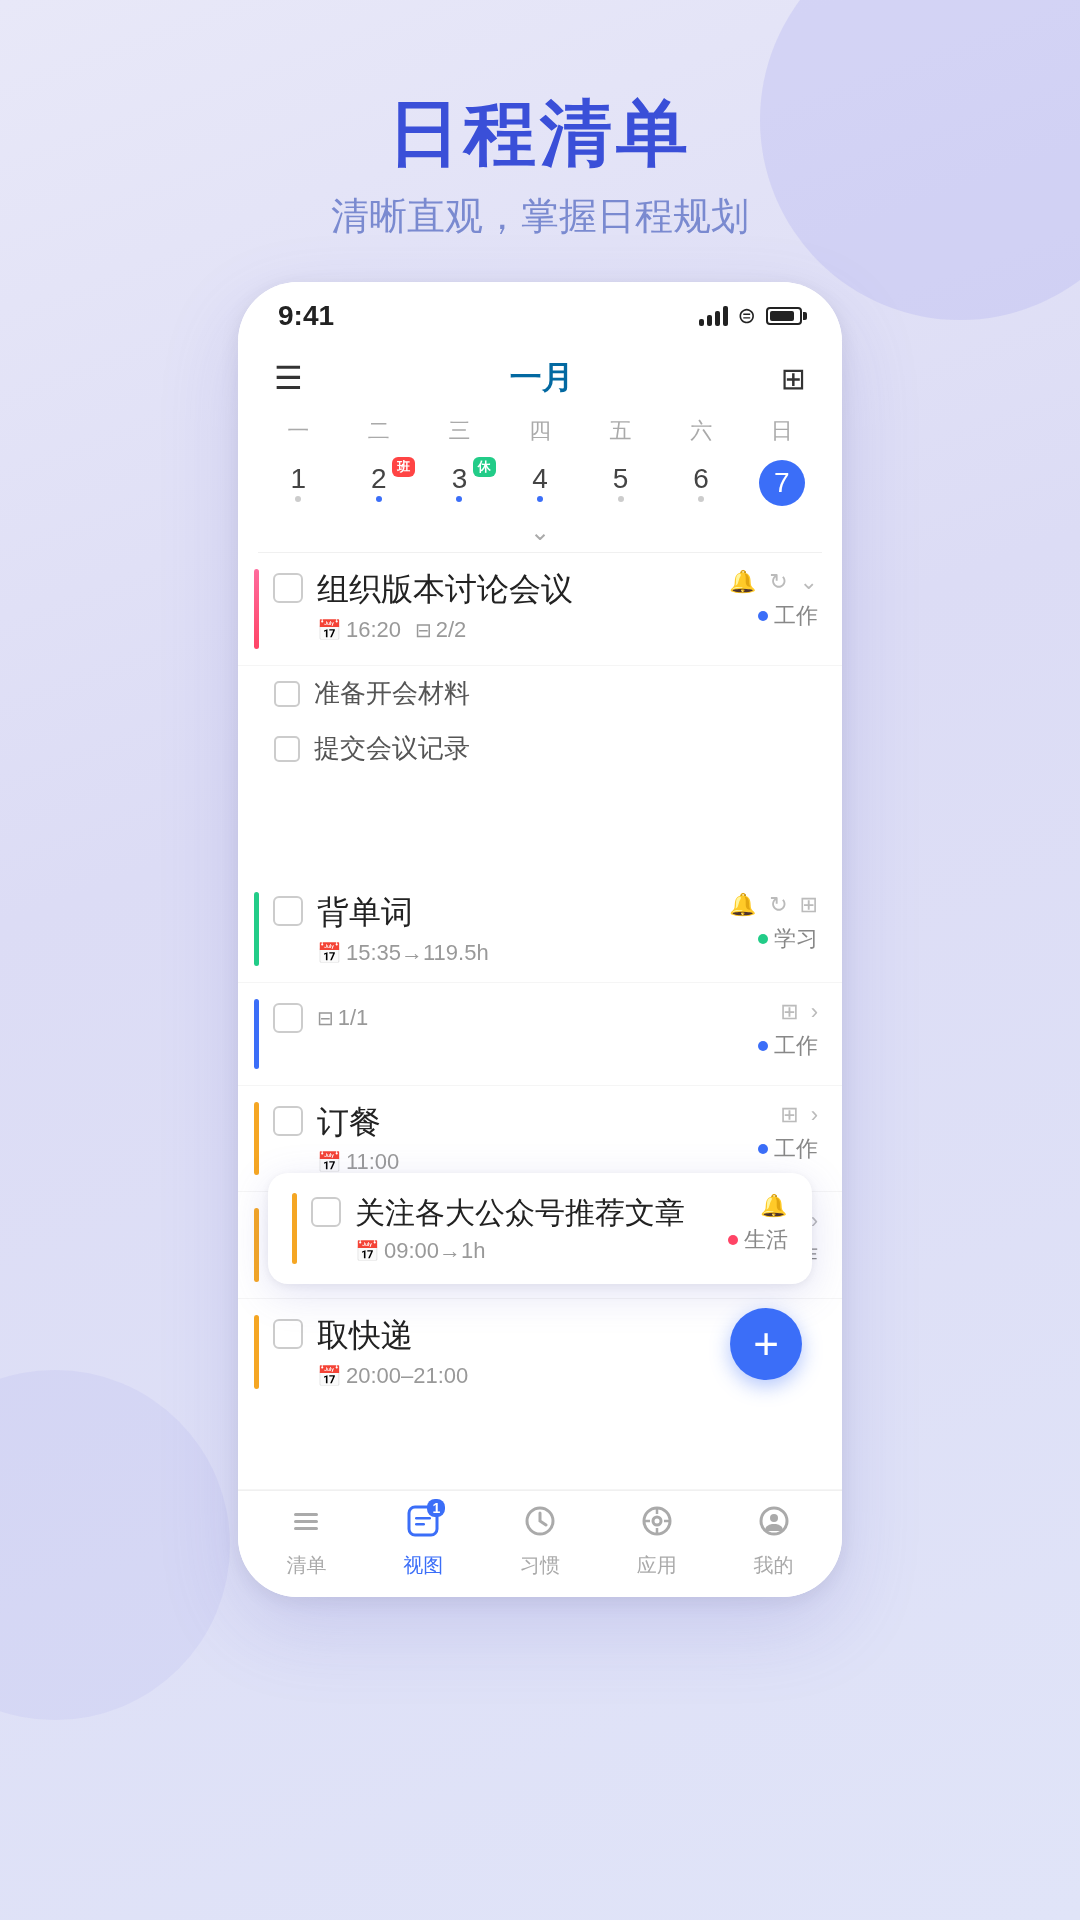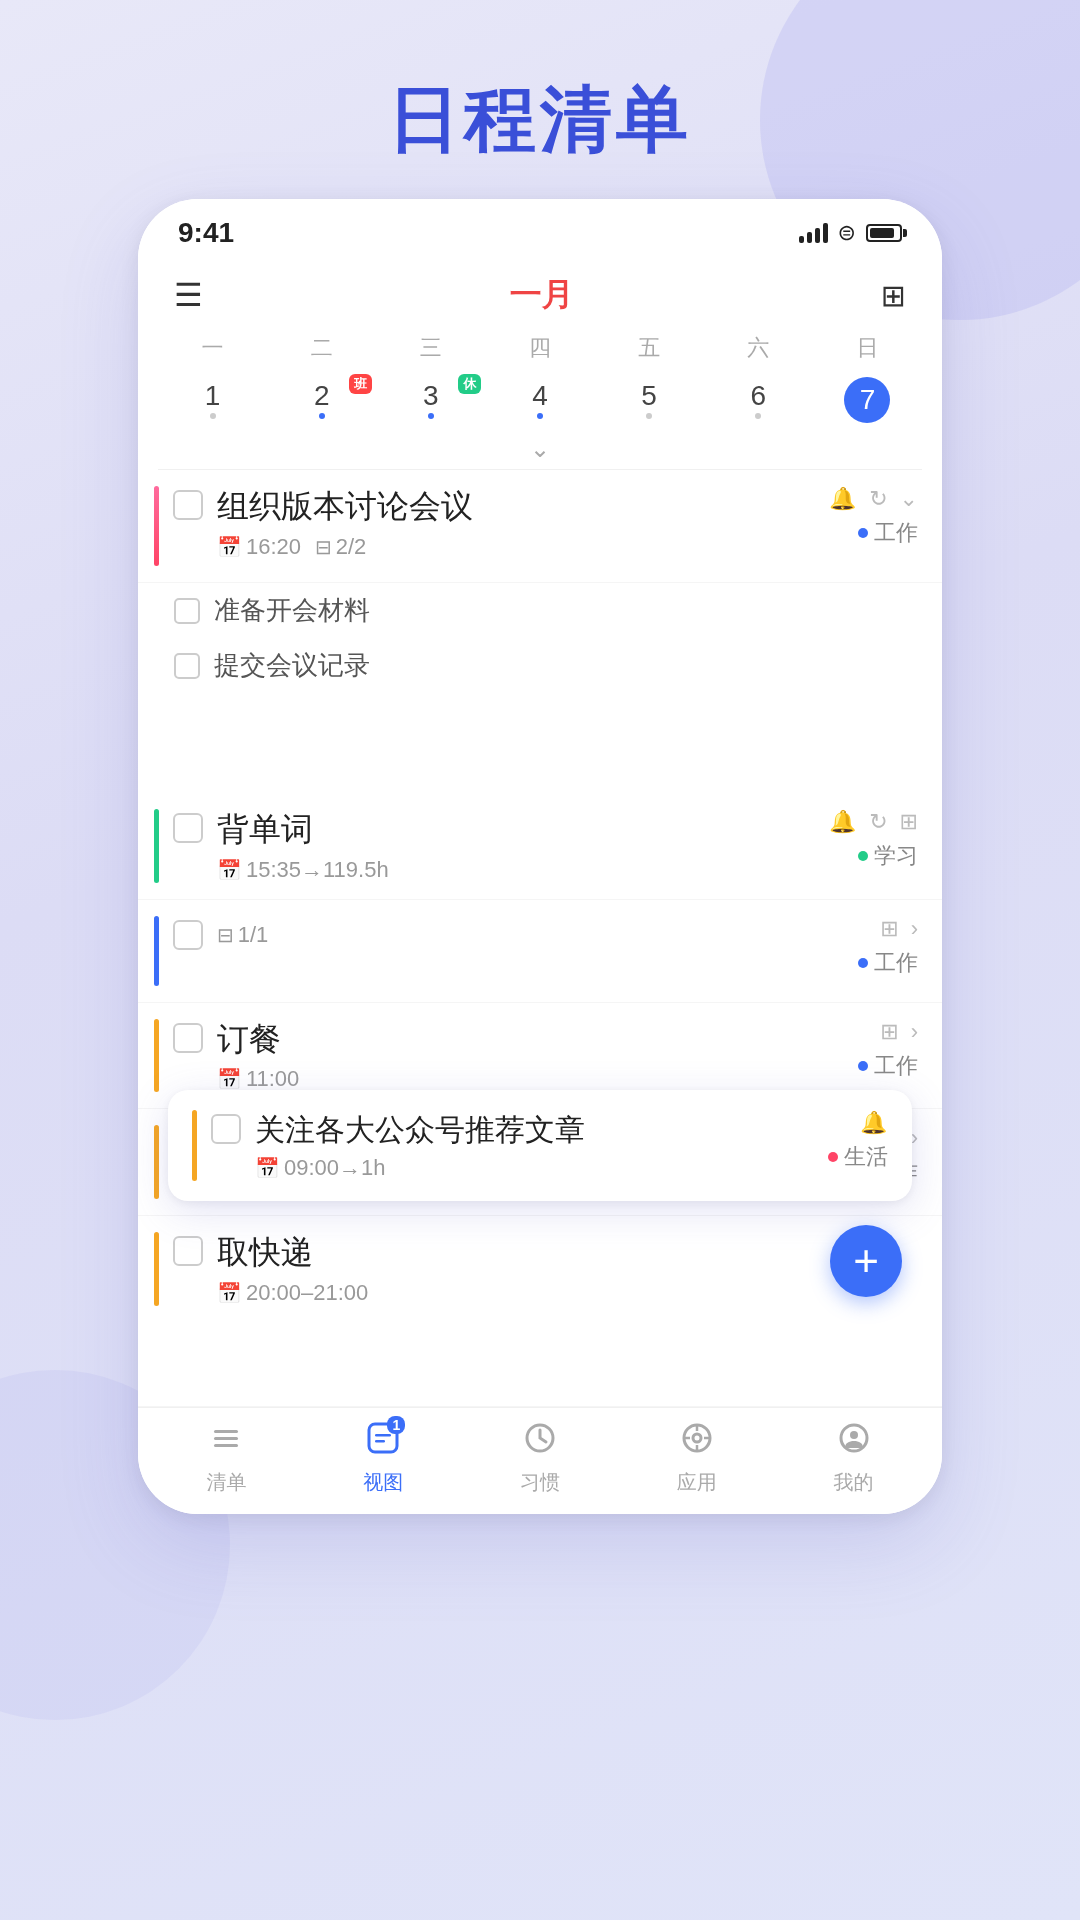--- a/index.html
+++ b/index.html
@@ -38,36 +38,37 @@
       text-align: center;
       padding-top: 80px;
       margin-bottom: 40px;
     }
     .page-title {
       font-size: 72px;
       font-weight: 800;
       color: #3a4fd8;
       letter-spacing: 4px;
       line-height: 1.1;
+      margin-top: 14px;
     }
     .page-subtitle {
       font-size: 38px;
       color: #7a8ad0;
       margin-top: 18px;
       font-weight: 400;
     }
 
     
     .phone-wrapper {
       display: flex;
       justify-content: center;
       margin-top: 40px;
     }
     .phone {
-      width: 804px;
+      width: 604px;
       background: #fff;
       border-radius: 60px;
       box-shadow: 0 30px 80px rgba(100,100,200,0.18), 0 4px 20px rgba(0,0,0,0.08);
       overflow: hidden;
       position: relative;
     }
 
     
     .status-bar {
       display: flex;
@@ -137,21 +138,21 @@
       padding: 16px 36px 12px;
     }
     .cal-menu-icon {
       font-size: 32px;
       color: #333;
       cursor: pointer;
     }
     .cal-month {
       font-size: 32px;
       font-weight: 600;
-      color: #ef4444;
+      color: #0369a1;
     }
     .cal-grid-icon {
       font-size: 30px;
       color: #333;
     }
 
     
     .week-header {
       display: grid;
       grid-template-columns: repeat(7, 1fr);
@@ -397,20 +398,21 @@
     .tab-label.active { color: #3b6ef8; }
   </style>
 </head>
 <body>
 
 <div class="bg-circle-top"></div>
 <div class="bg-circle-bottom-left"></div>
 
 <div class="page-header">
   <div class="page-title">日程清单</div>
+  <div class="page-subtitle">清晰直观，掌握日程规划</div>
 </div>
 
 <div class="phone-wrapper">
   <div class="phone">
 
     <div class="status-bar">
       <span class="status-time">9:41</span>
       <div class="status-icons">
         <div class="signal-bars">
           <div class="signal-bar" style="height:7px"></div>

